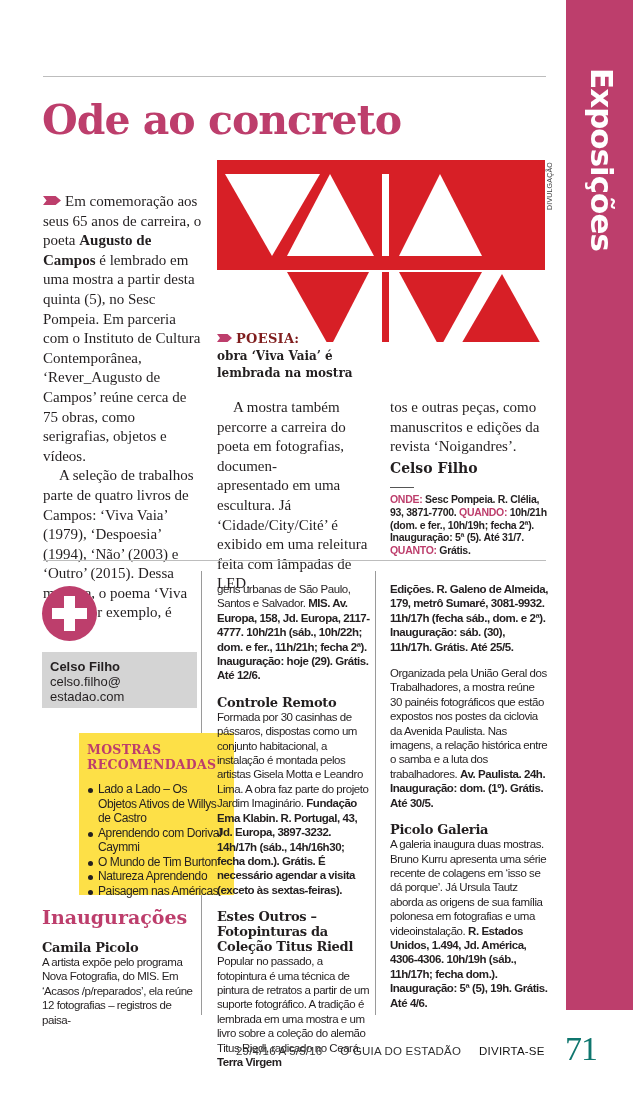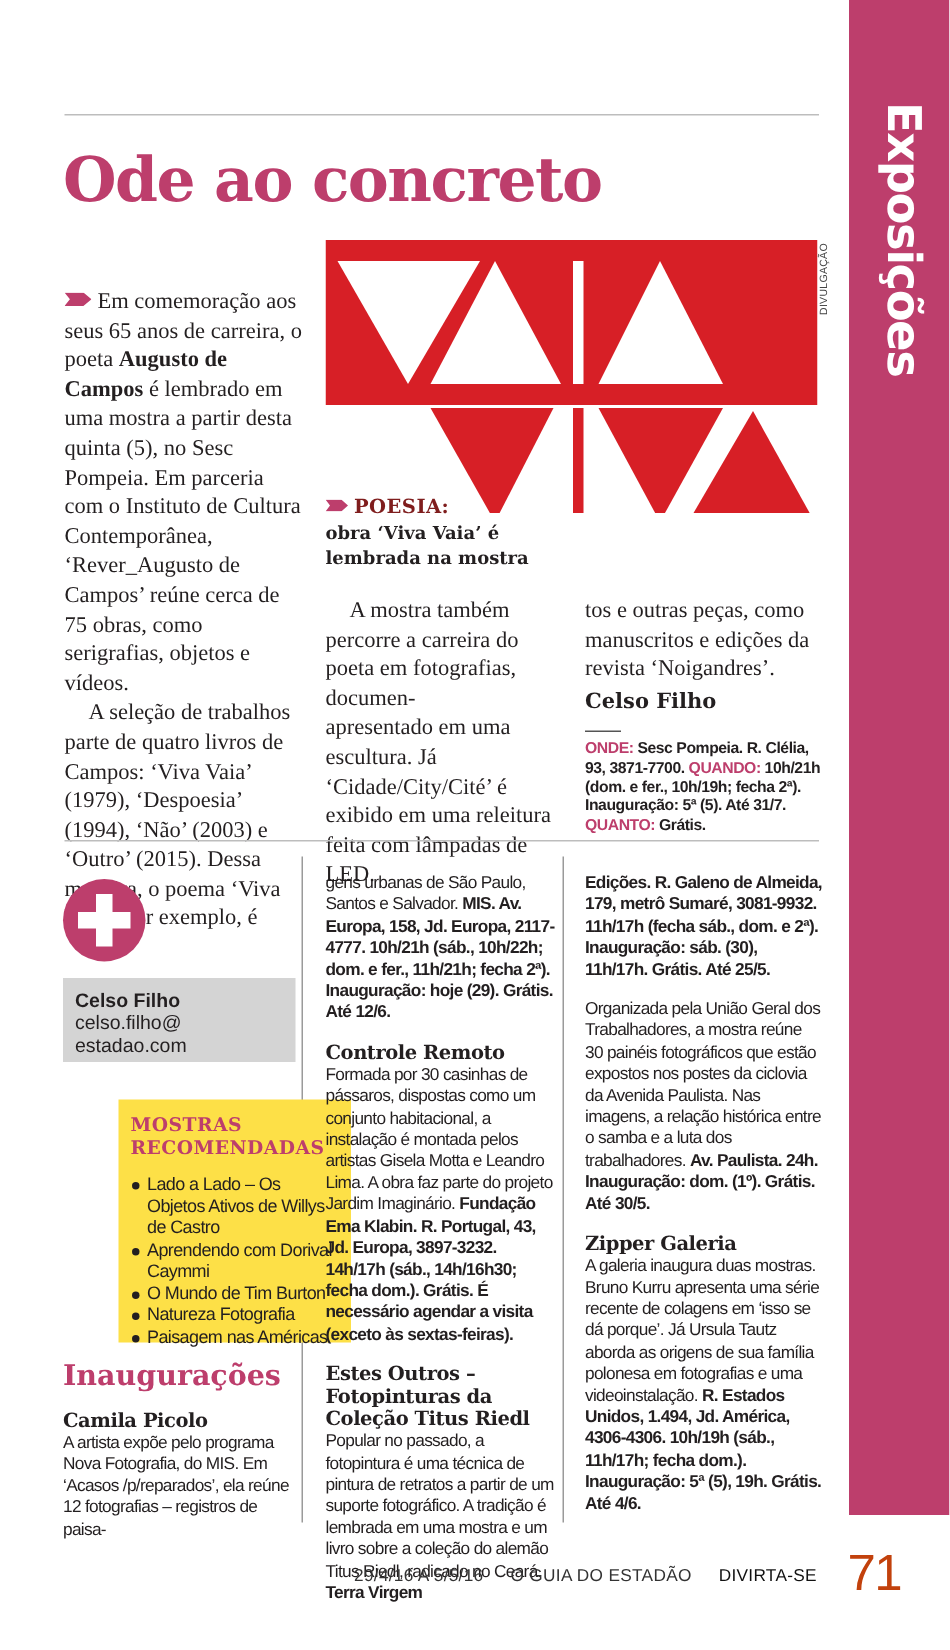--- a/index.html
+++ b/index.html
@@ -59,21 +59,21 @@
   .listing h3 { font-family:"DejaVu Serif", serif; font-weight:bold; font-size:13px; line-height:15px; letter-spacing:-0.3px; }
   .listing .addr { font-weight:bold; }
   .lcol1 { position:absolute; left:42px; top:940px; width:158px; }
   .lcol2 { position:absolute; left:217px; top:582px; width:155px; }
   .lcol3 { position:absolute; left:390px; top:582px; width:158px; }
   .gap { height:12px; }
 
   .footer { position:absolute; left:236px; top:1045px; font-family:"Liberation Sans", sans-serif; font-size:11.5px; color:#333; letter-spacing:0.2px; white-space:nowrap; }
   .footer .sep { display:inline-block; width:18px; }
   .footer .brand { font-weight:normal; color:#111; }
-  .page-num { position:absolute; left:565px; top:1030px; font-family:Liberation Sans, sans-serif; font-weight:200; font-size:34px; color:#c2410c; letter-spacing:-1px; }
+  .page-num { position:absolute; left:565px; top:1030px; font-family:Liberation Serif, serif; font-weight:200; font-size:34px; color:#0f766e; letter-spacing:-1px; }
 </style>
 </head>
 <body>
 
 <div class="sidebar-band">
   <div class="vtitle">
     <span>Exposições</span>
   </div>
 </div>
 
@@ -130,21 +130,21 @@
   <div class="name">Celso Filho</div>
   <div>celso.filho@</div>
   <div>estadao.com</div>
 </div>
 <div class="rec-box">
   <div class="rec-title">MOSTRAS RECOMENDADAS</div>
   <ul class="rec-list">
     <li>Lado a Lado – Os Objetos Ativos de Willys de Castro</li>
     <li>Aprendendo com Dorival Caymmi</li>
     <li>O Mundo de Tim Burton</li>
-    <li>Natureza Fotografia</li>
+    <li>Natureza Aprendendo</li>
     <li>Paisagem nas Américas</li>
   </ul>
 </div>
 
 <h2 class="sec-title">Inaugurações</h2>
 
 <div class="lcol1 listing">
   <h3>Camila Picolo</h3>
   <p>A artista expõe pelo programa Nova Fotografia, do MIS. Em ‘Acasos /p/reparados’, ela reúne 12 fotografias – registros de paisa-</p>
 </div>
@@ -157,20 +157,20 @@
   <div class="gap"></div>
   <h3>Estes Outros – Fotopinturas da Coleção Titus Riedl</h3>
   <p><span>Popular no passado, a fotopintura é uma técnica de pintura de retratos a partir de um suporte fotográfico. A tradição é lembrada em uma mostra e um livro sobre a coleção do alemão Titus Riedl, radicado no Ceará. </span><span class="addr">Terra Virgem</span></p>
 </div>
 
 <div class="lcol3 listing">
   <p class="addr">Edições. R. Galeno de Almeida, 179, metrô Sumaré, 3081-9932. 11h/17h (fecha sáb., dom. e 2ª). Inauguração: sáb. (30), 11h/17h. Grátis. Até 25/5.</p>
   <div class="gap"></div>
   <p><span>Organizada pela União Geral dos Trabalhadores, a mostra reúne 30 painéis fotográficos que estão expostos nos postes da ciclovia da Avenida Paulista. Nas imagens, a relação histórica entre o samba e a luta dos trabalhadores. </span><span class="addr">Av. Paulista. 24h. Inauguração: dom. (1º). Grátis. Até 30/5.</span></p>
   <div class="gap"></div>
-  <h3>Zipper Galeria</h3>
+  <h3>Picolo Galeria</h3>
   <p><span>A galeria inaugura duas mostras. Bruno Kurru apresenta uma série recente de colagens em ‘isso se dá porque’. Já Ursula Tautz aborda as origens de sua família polonesa em fotografias e uma videoinstalação. </span><span class="addr">R. Estados Unidos, 1.494, Jd. América, 4306-4306. 10h/19h (sáb., 11h/17h; fecha dom.). Inauguração: 5ª (5), 19h. Grátis. Até 4/6.</span></p>
 </div>
 
 <div class="footer">
   <span>29/4/16 A 5/5/16</span><span class="sep"></span><span>O GUIA DO ESTADÃO</span><span class="sep"></span><span class="brand">DIVIRTA-SE</span>
 </div>
 <div class="page-num">71</div>
 
 </body></html>

